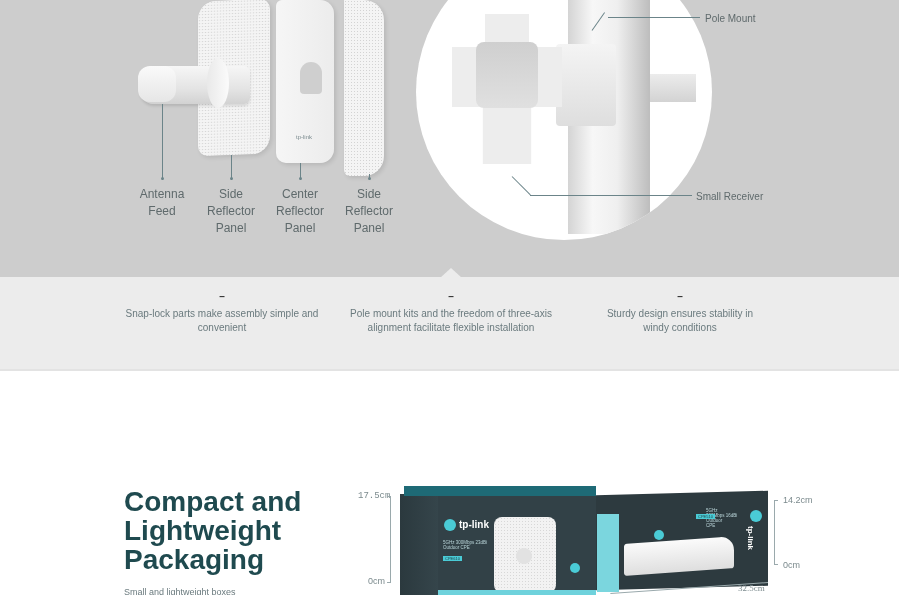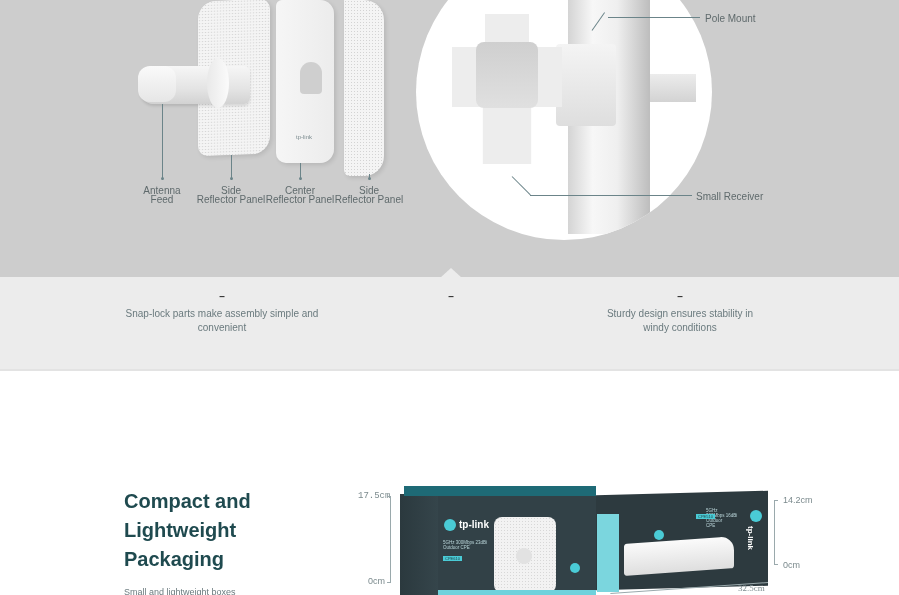--- a/index.html
+++ b/index.html
@@ -6,21 +6,21 @@
   html, body { width: 899px; height: 595px; overflow: hidden; background: #ffffff; }
   body { font-family: "Liberation Sans", sans-serif; position: relative; }
 
   
   .hero {
     position: absolute; left: 0; top: 0; width: 899px; height: 277px;
     background: #cdcdcd;
     overflow: hidden;
   }
   .hero-label {
-    position: absolute; font-size: 10px; line-height: 9px; color: #5f6a6c;
+    position: absolute; font-size: 12px; line-height: 17px; color: #5f6a6c;
     text-align: center; white-space: pre-line;
   }
   .leader-v { position: absolute; width: 1px; background: #6b8489; }
   .leader-dot { position: absolute; width: 3px; height: 3px; border-radius: 50%; background: #6b8489; }
 
   
   .part { position: absolute; background: #f3f3f3; }
   .feed-stick {
     left: 140px; top: 66px; width: 110px; height: 38px; border-radius: 14px 6px 6px 14px;
     background: linear-gradient(180deg,#f6f6f6 0%,#e4e4e4 60%,#d2d2d2 100%);
@@ -103,21 +103,21 @@
   }
   .feature {
     position: absolute; top: 14px; width: 200px; text-align: center;
     color: #6a7a7e; font-size: 10px; line-height: 14px;
   }
   .feature .dash { display: block; font-size: 10px; line-height: 12px; color: #333; font-weight: bold; margin-bottom: 4px; }
 
   
   .pkg-title {
     position: absolute; left: 124px; top: 487px; width: 200px;
-    font-size: 20px; line-height: 29px; color: #1f4a4f; white-space: pre-line;
+    font-size: 28px; line-height: 29px; color: #1f4a4f; white-space: pre-line;
   }
   .pkg-sub {
     position: absolute; left: 124px; top: 587px; font-size: 9px; color: #6a7a7e;
   }
   .dim-label { position: absolute; font-size: 9px; color: #7b8a8d; }
   .dim-line { position: absolute; background: #9aa9ac; }
 
   .box1 {
     position: absolute; left: 400px; top: 494px; width: 196px; height: 101px;
     background: linear-gradient(180deg,#2f3c41 0%,#2a363b 100%);
@@ -218,20 +218,21 @@
 
 <section class="features">
   <div class="features-notch"></div>
 
   <div class="feature" style="left:122px;">
     <span class="dash">–</span>
     <span>Snap-lock parts make assembly simple and convenient</span>
   </div>
   <div class="feature" style="left:346px;width:210px;">
     <span class="dash">–</span>
+    <span>Pole mount kits and the freedom of three-axis alignment facilitate flexible installation</span>
   </div>
   <div class="feature" style="left:596px;width:168px;">
     <span class="dash">–</span>
     <span>Sturdy design ensures stability in windy conditions</span>
   </div>
 </section>
 
 <section>
   <h2 class="pkg-title">Compact and
 Lightweight

